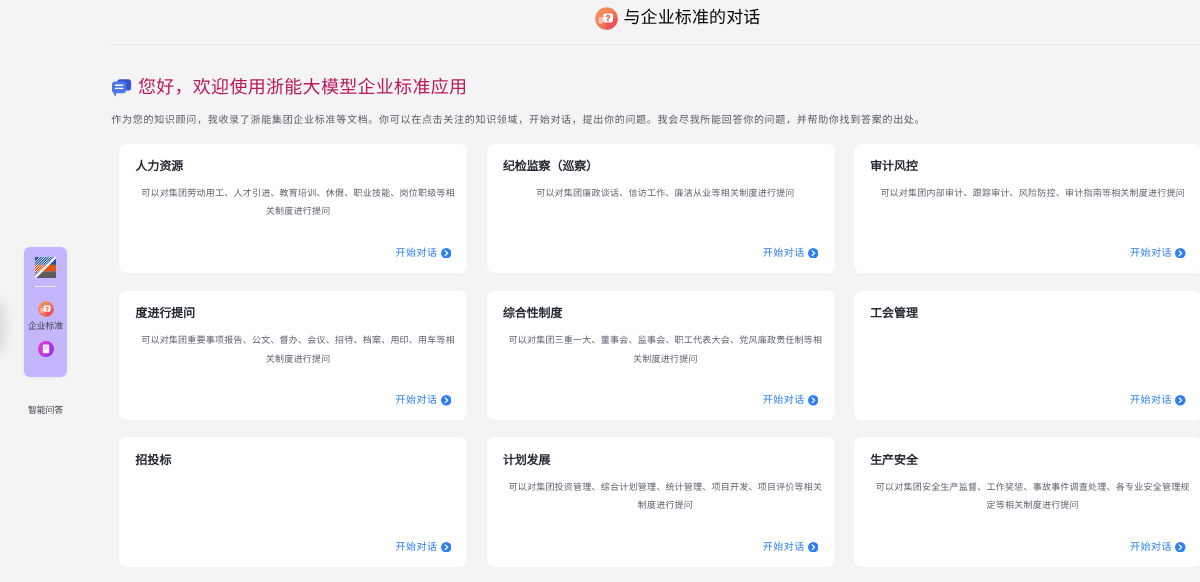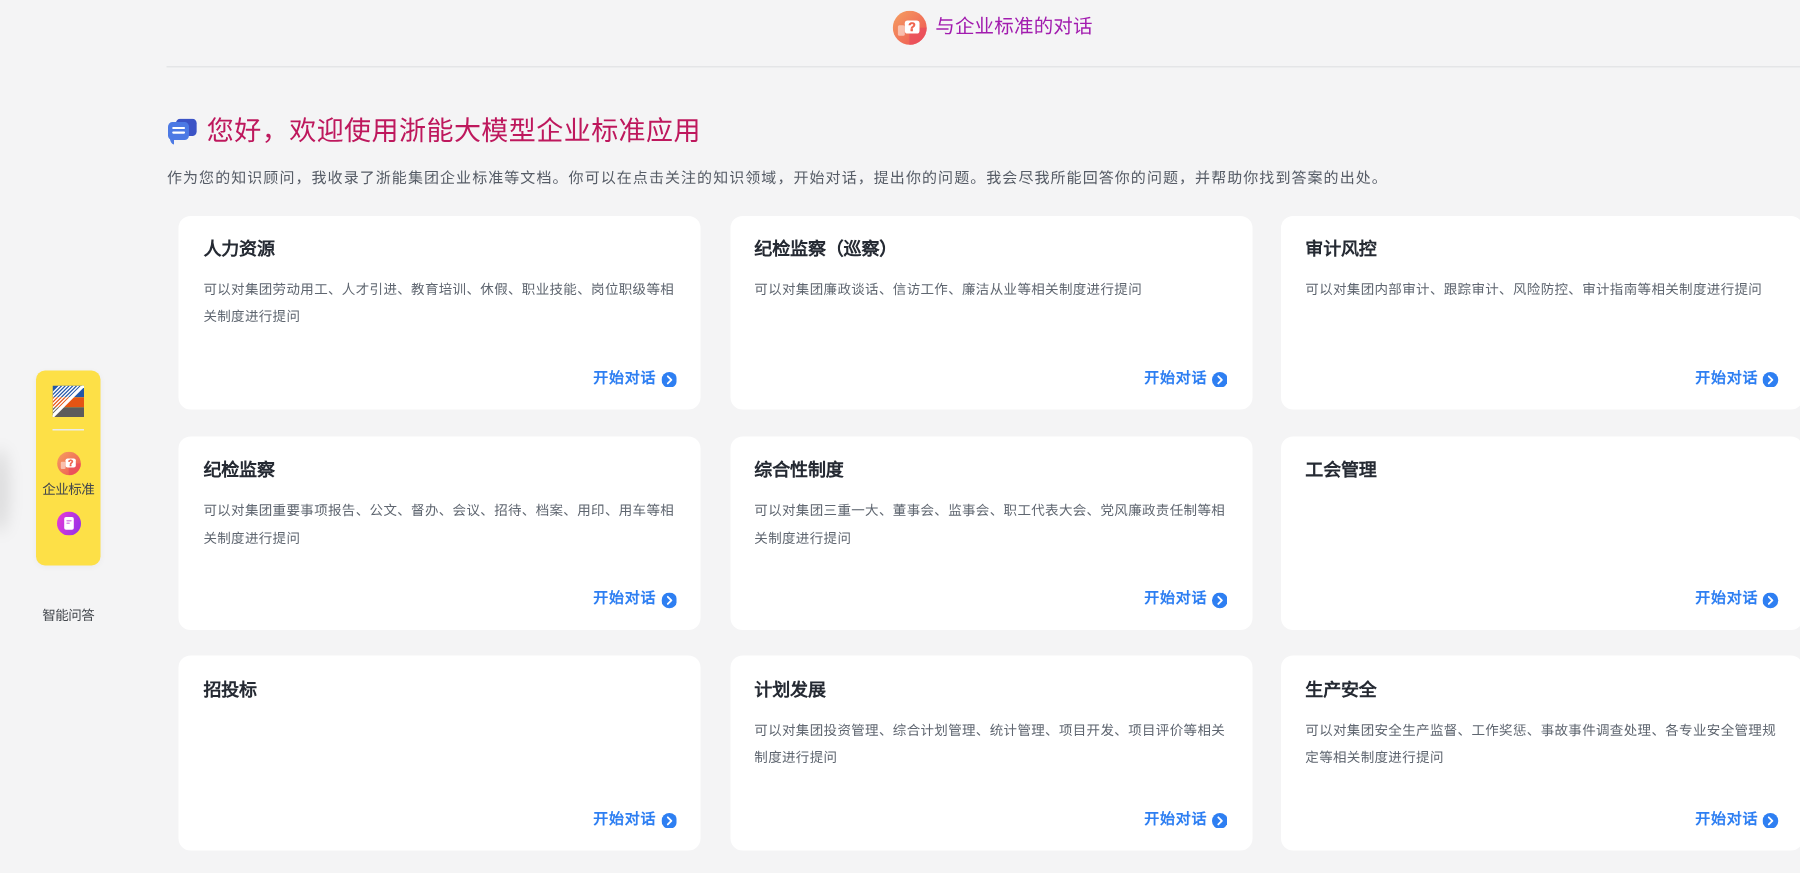--- a/index.html
+++ b/index.html
@@ -3,41 +3,41 @@
 <meta charset="utf-8">
 <title>与企业标准的对话</title>
 <style>
   * { margin:0; padding:0; box-sizing:border-box; }
   html,body { width:1200px; height:582px; overflow:hidden; }
   body { background:#f4f4f5; font-family:"Liberation Sans", sans-serif; position:relative; }
   
   .topbar { position:absolute; left:0; top:0; width:1200px; height:45px; }
   .topbar .line { position:absolute; left:111px; right:0; top:44px; height:1px; background:#e4e5e7; }
   .tb-icon { position:absolute; left:594.5px; top:6.6px; }
-  .tb-title { position:absolute; left:623.5px; top:6.6px; height:22.5px; line-height:22.5px; font-size:13px; letter-spacing:0.12px; color:#a21caf; }
+  .tb-title { position:absolute; left:623.5px; top:6.6px; height:22.5px; line-height:22.5px; font-size:17px; letter-spacing:0.12px; color:#000000; }
   
-  .side { position:absolute; left:24px; top:246.5px; width:43px; height:130.5px; background:#fde047; border-radius:6px; box-shadow:0 1px 4px rgba(0,0,0,0.04); }
+  .side { position:absolute; left:24px; top:246.5px; width:43px; height:130.5px; background:#c4b5fd; border-radius:6px; box-shadow:0 1px 4px rgba(0,0,0,0.04); }
   .side .logo { position:absolute; left:11.2px; top:10.5px; }
   .side .div { position:absolute; left:11px; top:39.9px; width:21px; height:1px; background:#ebebeb; }
   .side .ic1 { position:absolute; left:13.5px; top:54.3px; }
   .side .ic2 { position:absolute; left:13.5px; top:94px; }
   .side .lbl { position:absolute; left:0; width:43px; text-align:center; font-size:9px; letter-spacing:-0.3px; line-height:9px; color:#43474d; white-space:nowrap; }
   .side .l1 { top:75.5px; }
   .side .l2 { top:115.1px;margin-top:44px; }
   .edge-shadow { position:absolute; left:-6px; top:299px; width:12px; height:56px; border-radius:50%; background:rgba(0,0,0,0.10); filter:blur(5px); }
   
   .hd-icon { position:absolute; left:112px; top:78.5px; }
   h1 { position:absolute; left:137.9px; top:75.5px; font-size:18px; letter-spacing:0.3px; line-height:22px; color:#be185d; font-weight:normal; }
   .intro { position:absolute; left:111.3px; top:111.7px; font-size:10px; letter-spacing:0.71px; line-height:16px; color:#565c66; }
   
   .grid { position:absolute; left:119.3px; top:143.5px; width:1085px; }
-  .card { position:absolute; width:348px; height:129.5px; background:#fff; border-radius:8px; }
+  .card { position:absolute; width:348px; height:129.5px; background:#fff; border-radius:8px;text-align:center; }
   .card h2 { position:absolute; left:16.3px; top:14.4px; font-size:12px; letter-spacing:-0.1px; line-height:17px; color:#252a33; font-weight:bold; }
   .card p { position:absolute; left:16.3px; top:40.4px; width:325px; font-size:9px; letter-spacing:0.23px; line-height:18.5px; color:#5f6670; }
-  .card .go { position:absolute; right:16.3px; top:104.3px; height:10.5px; font-size:10px; letter-spacing:0.5px; line-height:10.5px; color:#2e7ff2; white-space:nowrap;font-weight:bold; }
+  .card .go { position:absolute; right:16.3px; top:104.3px; height:10.5px; font-size:10px; letter-spacing:0.5px; line-height:10.5px; color:#2e7ff2; white-space:nowrap; }
   .card .go svg { vertical-align:top; margin-left:3px; }
   .c1{left:0;top:0} .c2{left:367.3px;top:0} .c3{left:734.6px;top:0}
   .c4{left:0;top:147.3px} .c5{left:367.3px;top:147.3px} .c6{left:734.6px;top:147.3px}
   .c7{left:0;top:293.8px} .c8{left:367.3px;top:293.8px} .c9{left:734.6px;top:293.8px}
 </style>
 </head>
 <body>
   <div class="edge-shadow"></div>
   <div class="topbar">
     <div class="line"></div>
@@ -131,21 +131,21 @@
     </div>
     <div class="card c3">
       <h2>审计风控</h2>
       <p>可以对集团内部审计、跟踪审计、风险防控、审计指南等相关制度进行提问</p>
       <div class="go">开始对话<svg width="10.5" height="10.5" viewBox="0 0 11 11">
           <circle cx="5.5" cy="5.5" r="5.5" fill="#2e7ff2"></circle>
           <path d="M4.4 3 L6.9 5.5 L4.4 8" fill="none" stroke="#fff" stroke-width="1.3" stroke-linecap="round" stroke-linejoin="round"></path>
         </svg></div>
     </div>
     <div class="card c4">
-      <h2>纪检监察</h2>
+      <h2>度进行提问</h2>
       <p>可以对集团重要事项报告、公文、督办、会议、招待、档案、用印、用车等相<br>关制度进行提问</p>
       <div class="go">开始对话<svg width="10.5" height="10.5" viewBox="0 0 11 11">
           <circle cx="5.5" cy="5.5" r="5.5" fill="#2e7ff2"></circle>
           <path d="M4.4 3 L6.9 5.5 L4.4 8" fill="none" stroke="#fff" stroke-width="1.3" stroke-linecap="round" stroke-linejoin="round"></path>
         </svg></div>
     </div>
     <div class="card c5">
       <h2>综合性制度</h2>
       <p>可以对集团三重一大、董事会、监事会、职工代表大会、党风廉政责任制等相<br>关制度进行提问</p>
       <div class="go">开始对话<svg width="10.5" height="10.5" viewBox="0 0 11 11">

